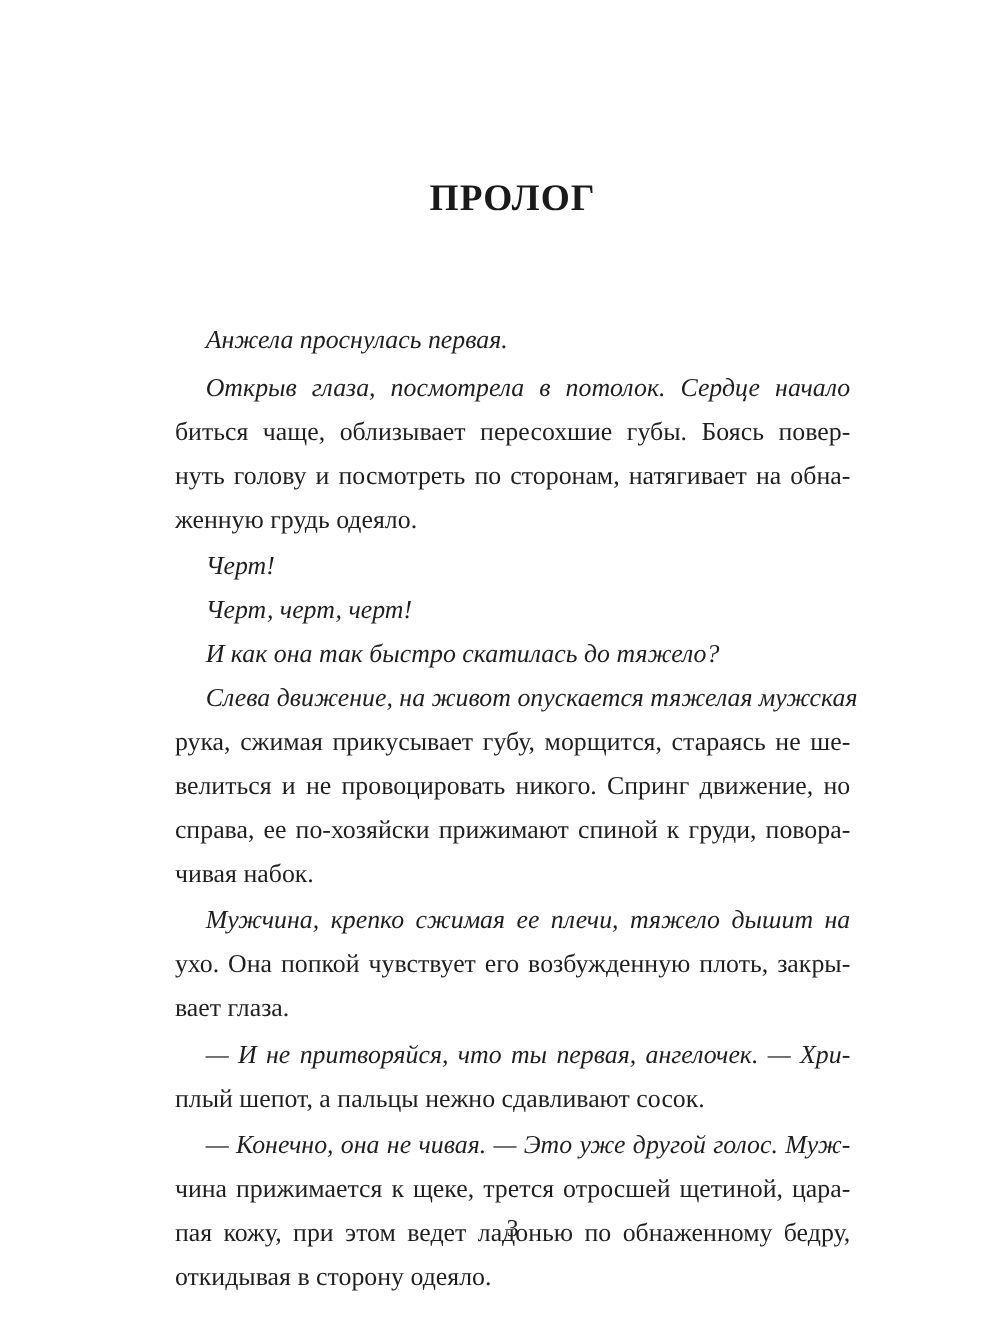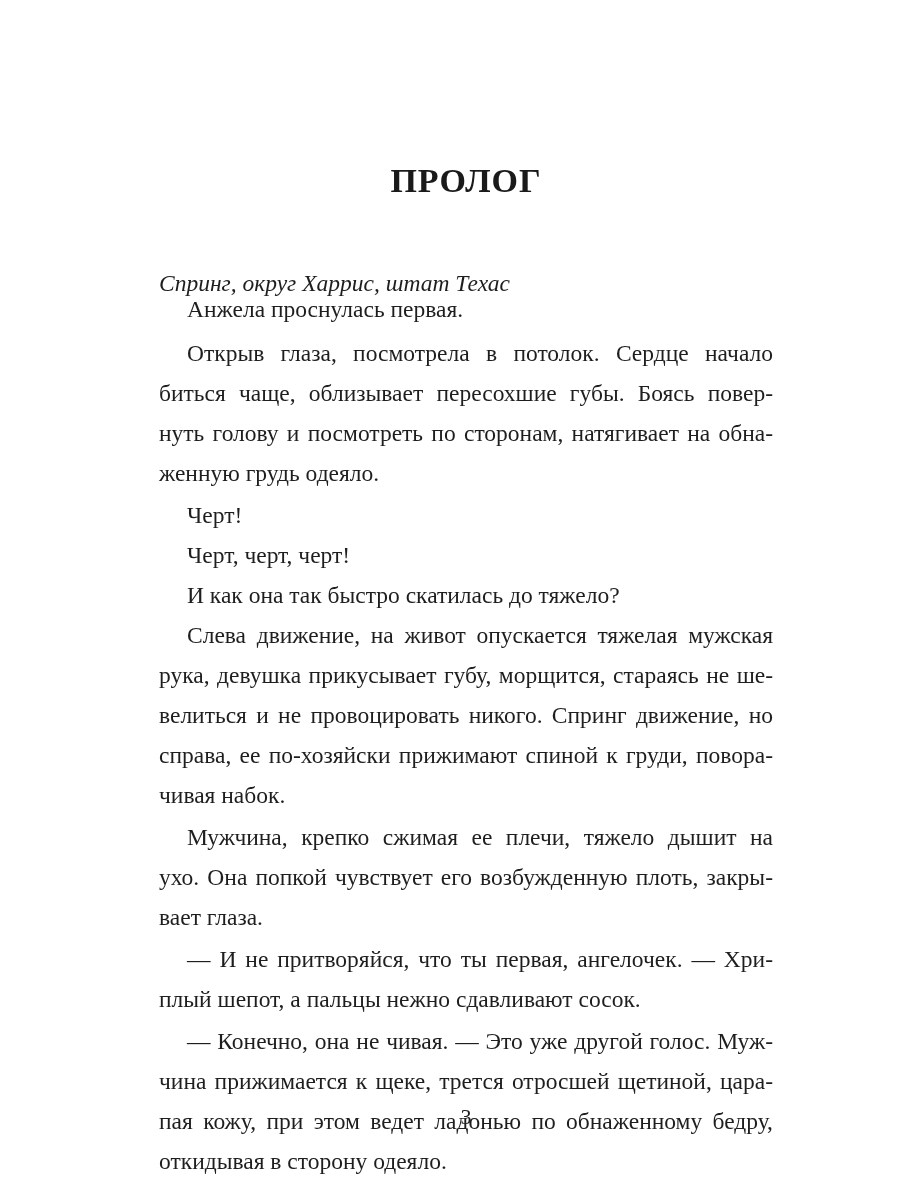--- a/index.html
+++ b/index.html
@@ -16,45 +16,44 @@
     color: #1a1a1a;
   }
   .place {
     position: absolute; top: 270px; left: 143px;
     font-style: italic; font-size: 23.5px; color: #1e1e1e;
   }
   .line {
     position: absolute; left: 143px; width: 614px;
     font-size: 23.5px; line-height: 30px; white-space: nowrap;
   }
-  .line.indent { padding-left: 28px; width: 586px; }
+  .line.indent { padding-left: 28px; width: 586px; font-style: italic; }
   .line.justify { text-align: justify; text-align-last: justify; }
   .pagenum {
     position: absolute; top: 1104px; left: 0; width: 900px;
     text-align: center; font-size: 22px;
   }
 </style>
 </head>
 <body>
 
 <div class="page">
   <div class="title">ПРОЛОГ</div>
-  <div class="place">Спринг, округ Харрис, штат Техас</div>
 
   <div id="body-text">
       <div class="line indent" style="top: 294px;">Анжела проснулась первая.</div>
       <div class="line indent justify" style="top: 338px;">Открыв глаза, посмотрела в потолок. Сердце начало</div>
       <div class="line justify" style="top: 378px;">биться чаще, облизывает пересохшие губы. Боясь повер-</div>
       <div class="line justify" style="top: 418px;">нуть голову и посмотреть по сторонам, натягивает на обна-</div>
       <div class="line" style="top: 458px;">женную грудь одеяло.</div>
       <div class="line indent" style="top: 500px;">Черт!</div>
       <div class="line indent" style="top: 540px;">Черт, черт, черт!</div>
       <div class="line indent" style="top: 580px;">И как она так быстро скатилась до тяжело?</div>
       <div class="line indent justify" style="top: 620px;">Слева движение, на живот опускается тяжелая мужская</div>
-      <div class="line justify" style="top: 660px;">рука, девушка прикусывает губу, морщится, стараясь не ше-</div>
+      <div class="line justify" style="top: 660px;">рука, сжимая прикусывает губу, морщится, стараясь не ше-</div>
       <div class="line justify" style="top: 700px;">велиться и не провоцировать никого. Спринг движение, но</div>
       <div class="line justify" style="top: 740px;">справа, ее по-хозяйски прижимают спиной к груди, повора-</div>
       <div class="line" style="top: 780px;">чивая набок.</div>
       <div class="line indent justify" style="top: 822px;">Мужчина, крепко сжимая ее плечи, тяжело дышит на</div>
       <div class="line justify" style="top: 862px;">ухо. Она попкой чувствует его возбужденную плоть, закры-</div>
       <div class="line" style="top: 902px;">вает глаза.</div>
       <div class="line indent justify" style="top: 944px;">— И не притворяйся, что ты первая, ангелочек. — Хри-</div>
       <div class="line" style="top: 984px;">плый шепот, а пальцы нежно сдавливают сосок.</div>
       <div class="line indent justify" style="top: 1026px;">— Конечно, она не чивая. — Это уже другой голос. Муж-</div>
       <div class="line justify" style="top: 1066px;">чина прижимается к щеке, трется отросшей щетиной, цара-</div>

